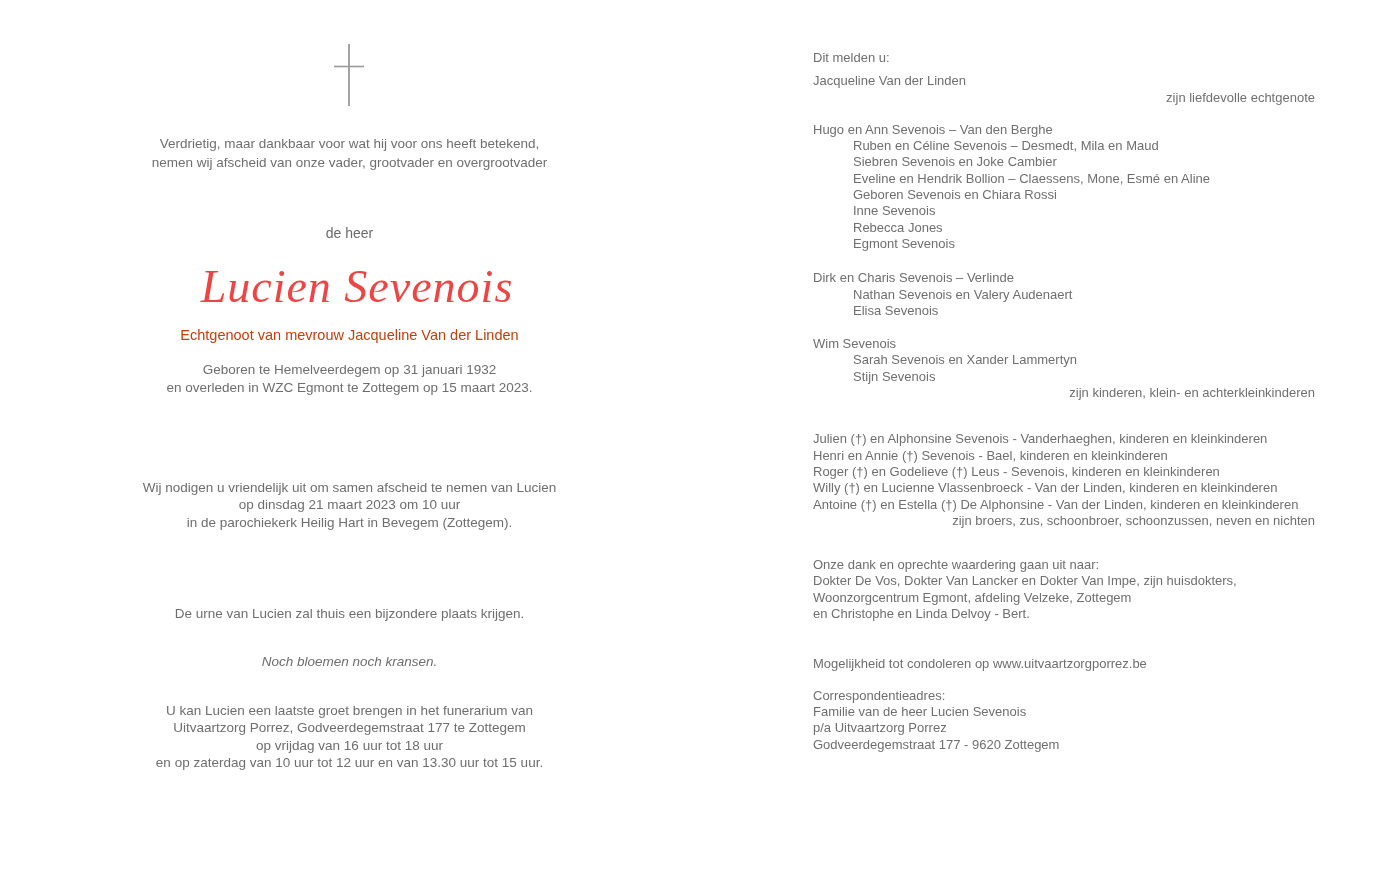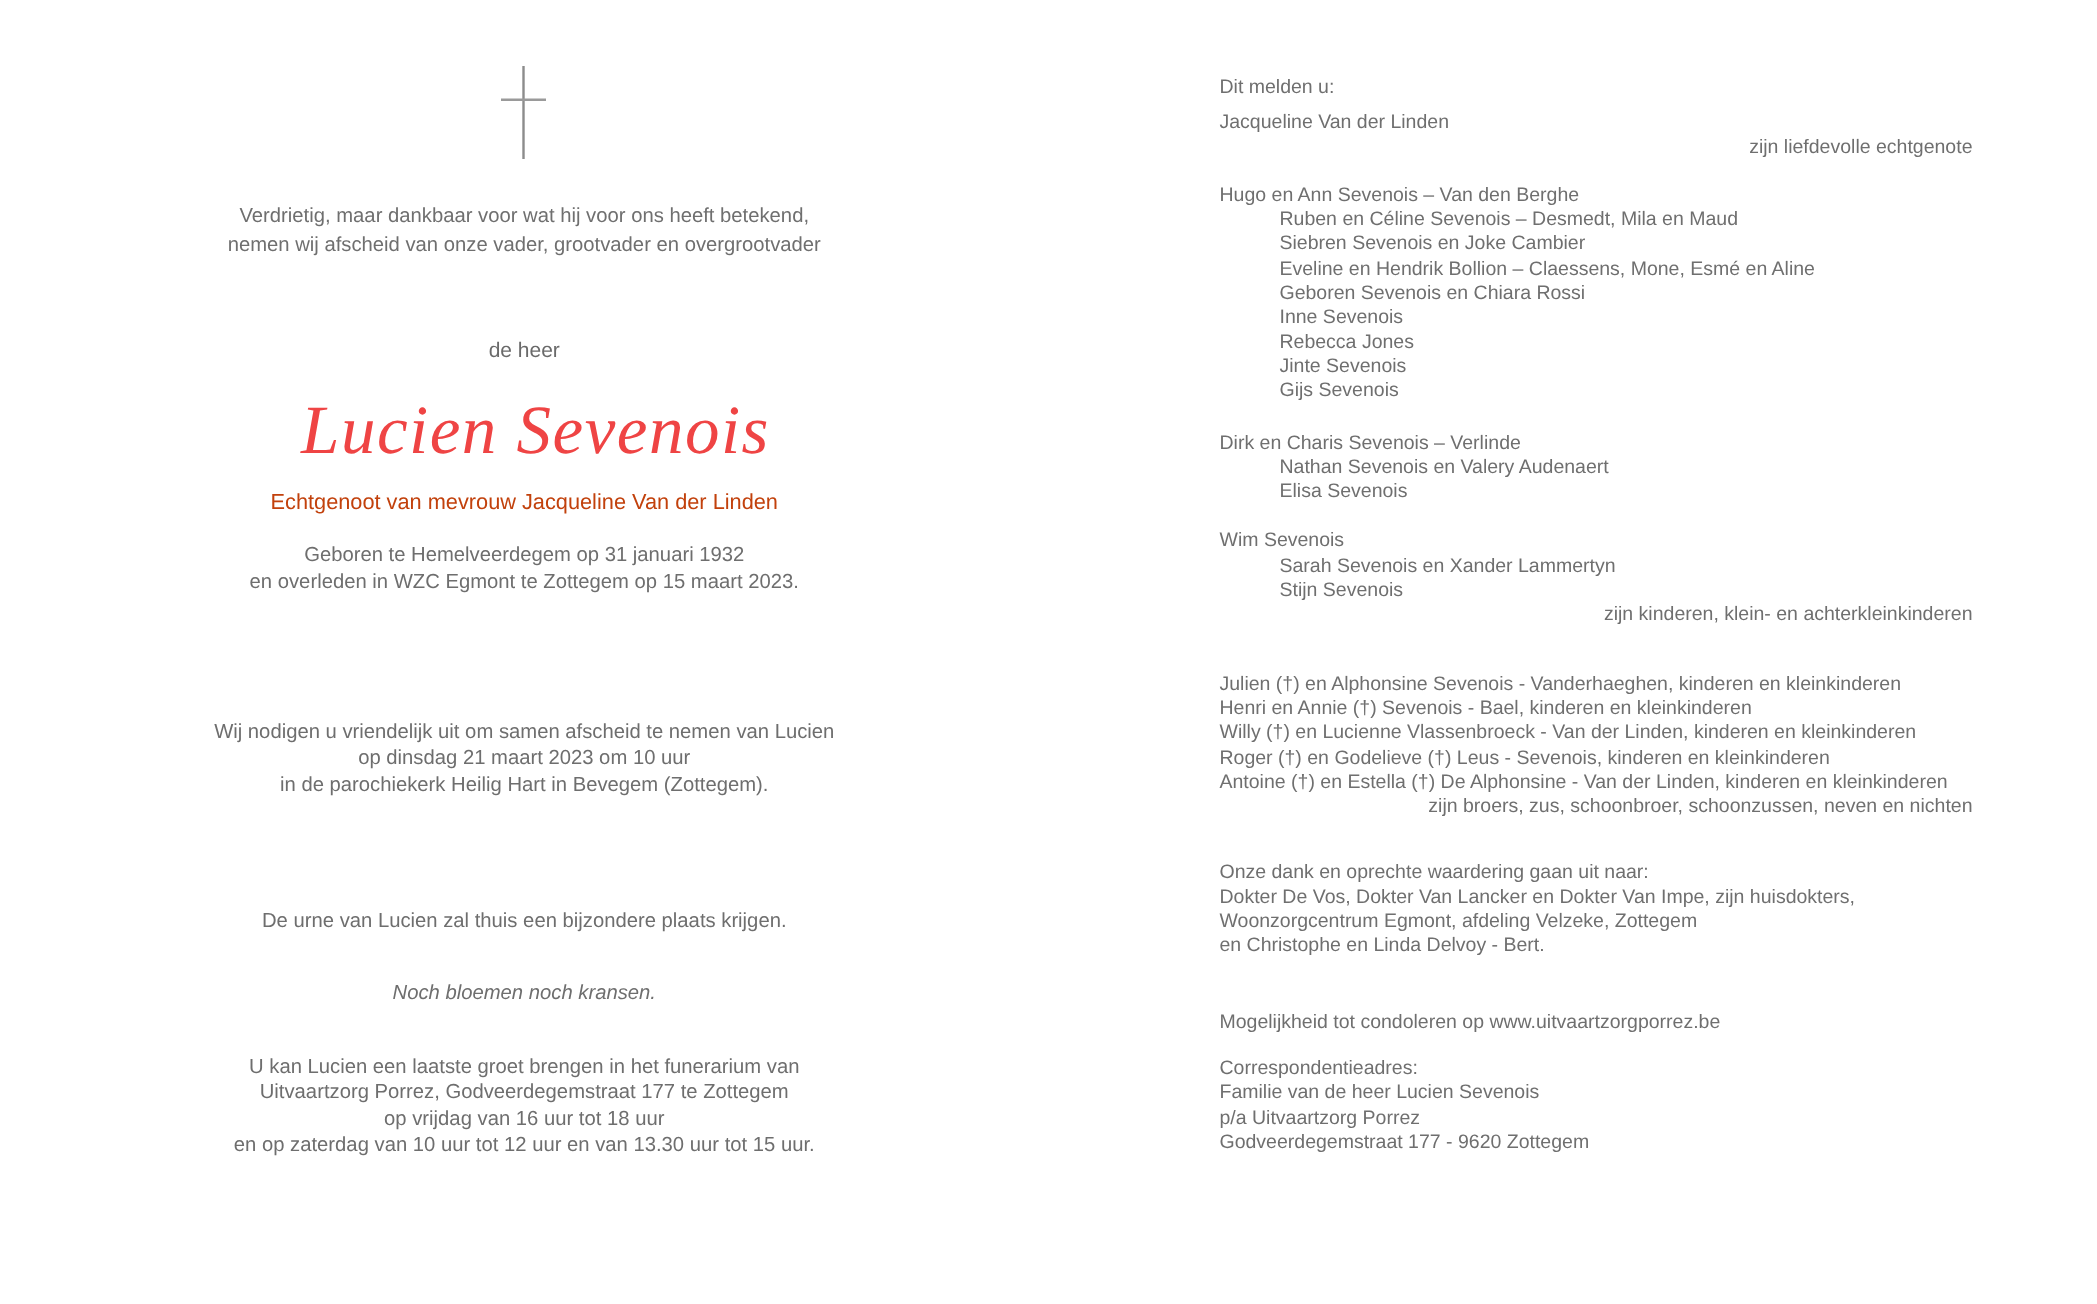--- a/index.html
+++ b/index.html
@@ -102,43 +102,42 @@
     <div class="rp-line rp-right">zijn liefdevolle echtgenote</div>
 
     <div class="mt-group1">
       <div class="rp-line">Hugo en Ann Sevenois – Van den Berghe</div>
       <div class="rp-line indent">Ruben en Céline Sevenois – Desmedt, Mila en Maud</div>
       <div class="rp-line indent">Siebren Sevenois en Joke Cambier</div>
       <div class="rp-line indent">Eveline en Hendrik Bollion – Claessens, Mone, Esmé en Aline</div>
       <div class="rp-line indent">Geboren Sevenois en Chiara Rossi</div>
       <div class="rp-line indent">Inne Sevenois</div>
       <div class="rp-line indent">Rebecca Jones</div>
-      <div class="rp-line indent">Jinte Sevenois</div>
-      <div class="rp-line indent">Gijs Sevenois</div>
+      <div class="rp-line indent">Egmont Sevenois</div>
     </div>
 
     <div class="mt-group2">
       <div class="rp-line">Dirk en Charis Sevenois – Verlinde</div>
       <div class="rp-line indent">Nathan Sevenois en Valery Audenaert</div>
       <div class="rp-line indent">Elisa Sevenois</div>
     </div>
 
     <div class="mt-group3">
       <div class="rp-line">Wim Sevenois</div>
       <div class="rp-line indent">Sarah Sevenois en Xander Lammertyn</div>
       <div class="rp-line indent">Stijn Sevenois</div>
     </div>
 
     <div class="rp-line rp-right">zijn kinderen, klein- en achterkleinkinderen</div>
 
     <div class="mt-siblings">
       <div class="rp-line">Julien (†) en Alphonsine Sevenois - Vanderhaeghen, kinderen en kleinkinderen</div>
       <div class="rp-line">Henri en Annie (†) Sevenois - Bael, kinderen en kleinkinderen</div>
+      <div class="rp-line">Roger (†) en Godelieve (†) Leus - Sevenois, kinderen en kleinkinderen</div>
       <div class="rp-line">Willy (†) en Lucienne Vlassenbroeck - Van der Linden, kinderen en kleinkinderen</div>
-      <div class="rp-line">Roger (†) en Godelieve (†) Leus - Sevenois, kinderen en kleinkinderen</div>
       <div class="rp-line">Antoine (†) en Estella (†) De Alphonsine - Van der Linden, kinderen en kleinkinderen</div>
       <div class="rp-line rp-right">zijn broers, zus, schoonbroer, schoonzussen, neven en nichten</div>
     </div>
 
     <div class="mt-thanks">
       <div class="rp-line">Onze dank en oprechte waardering gaan uit naar:</div>
       <div class="rp-line">Dokter De Vos, Dokter Van Lancker en Dokter Van Impe, zijn huisdokters,</div>
       <div class="rp-line">Woonzorgcentrum Egmont, afdeling Velzeke, Zottegem</div>
       <div class="rp-line">en Christophe en Linda Delvoy - Bert.</div>
     </div>

